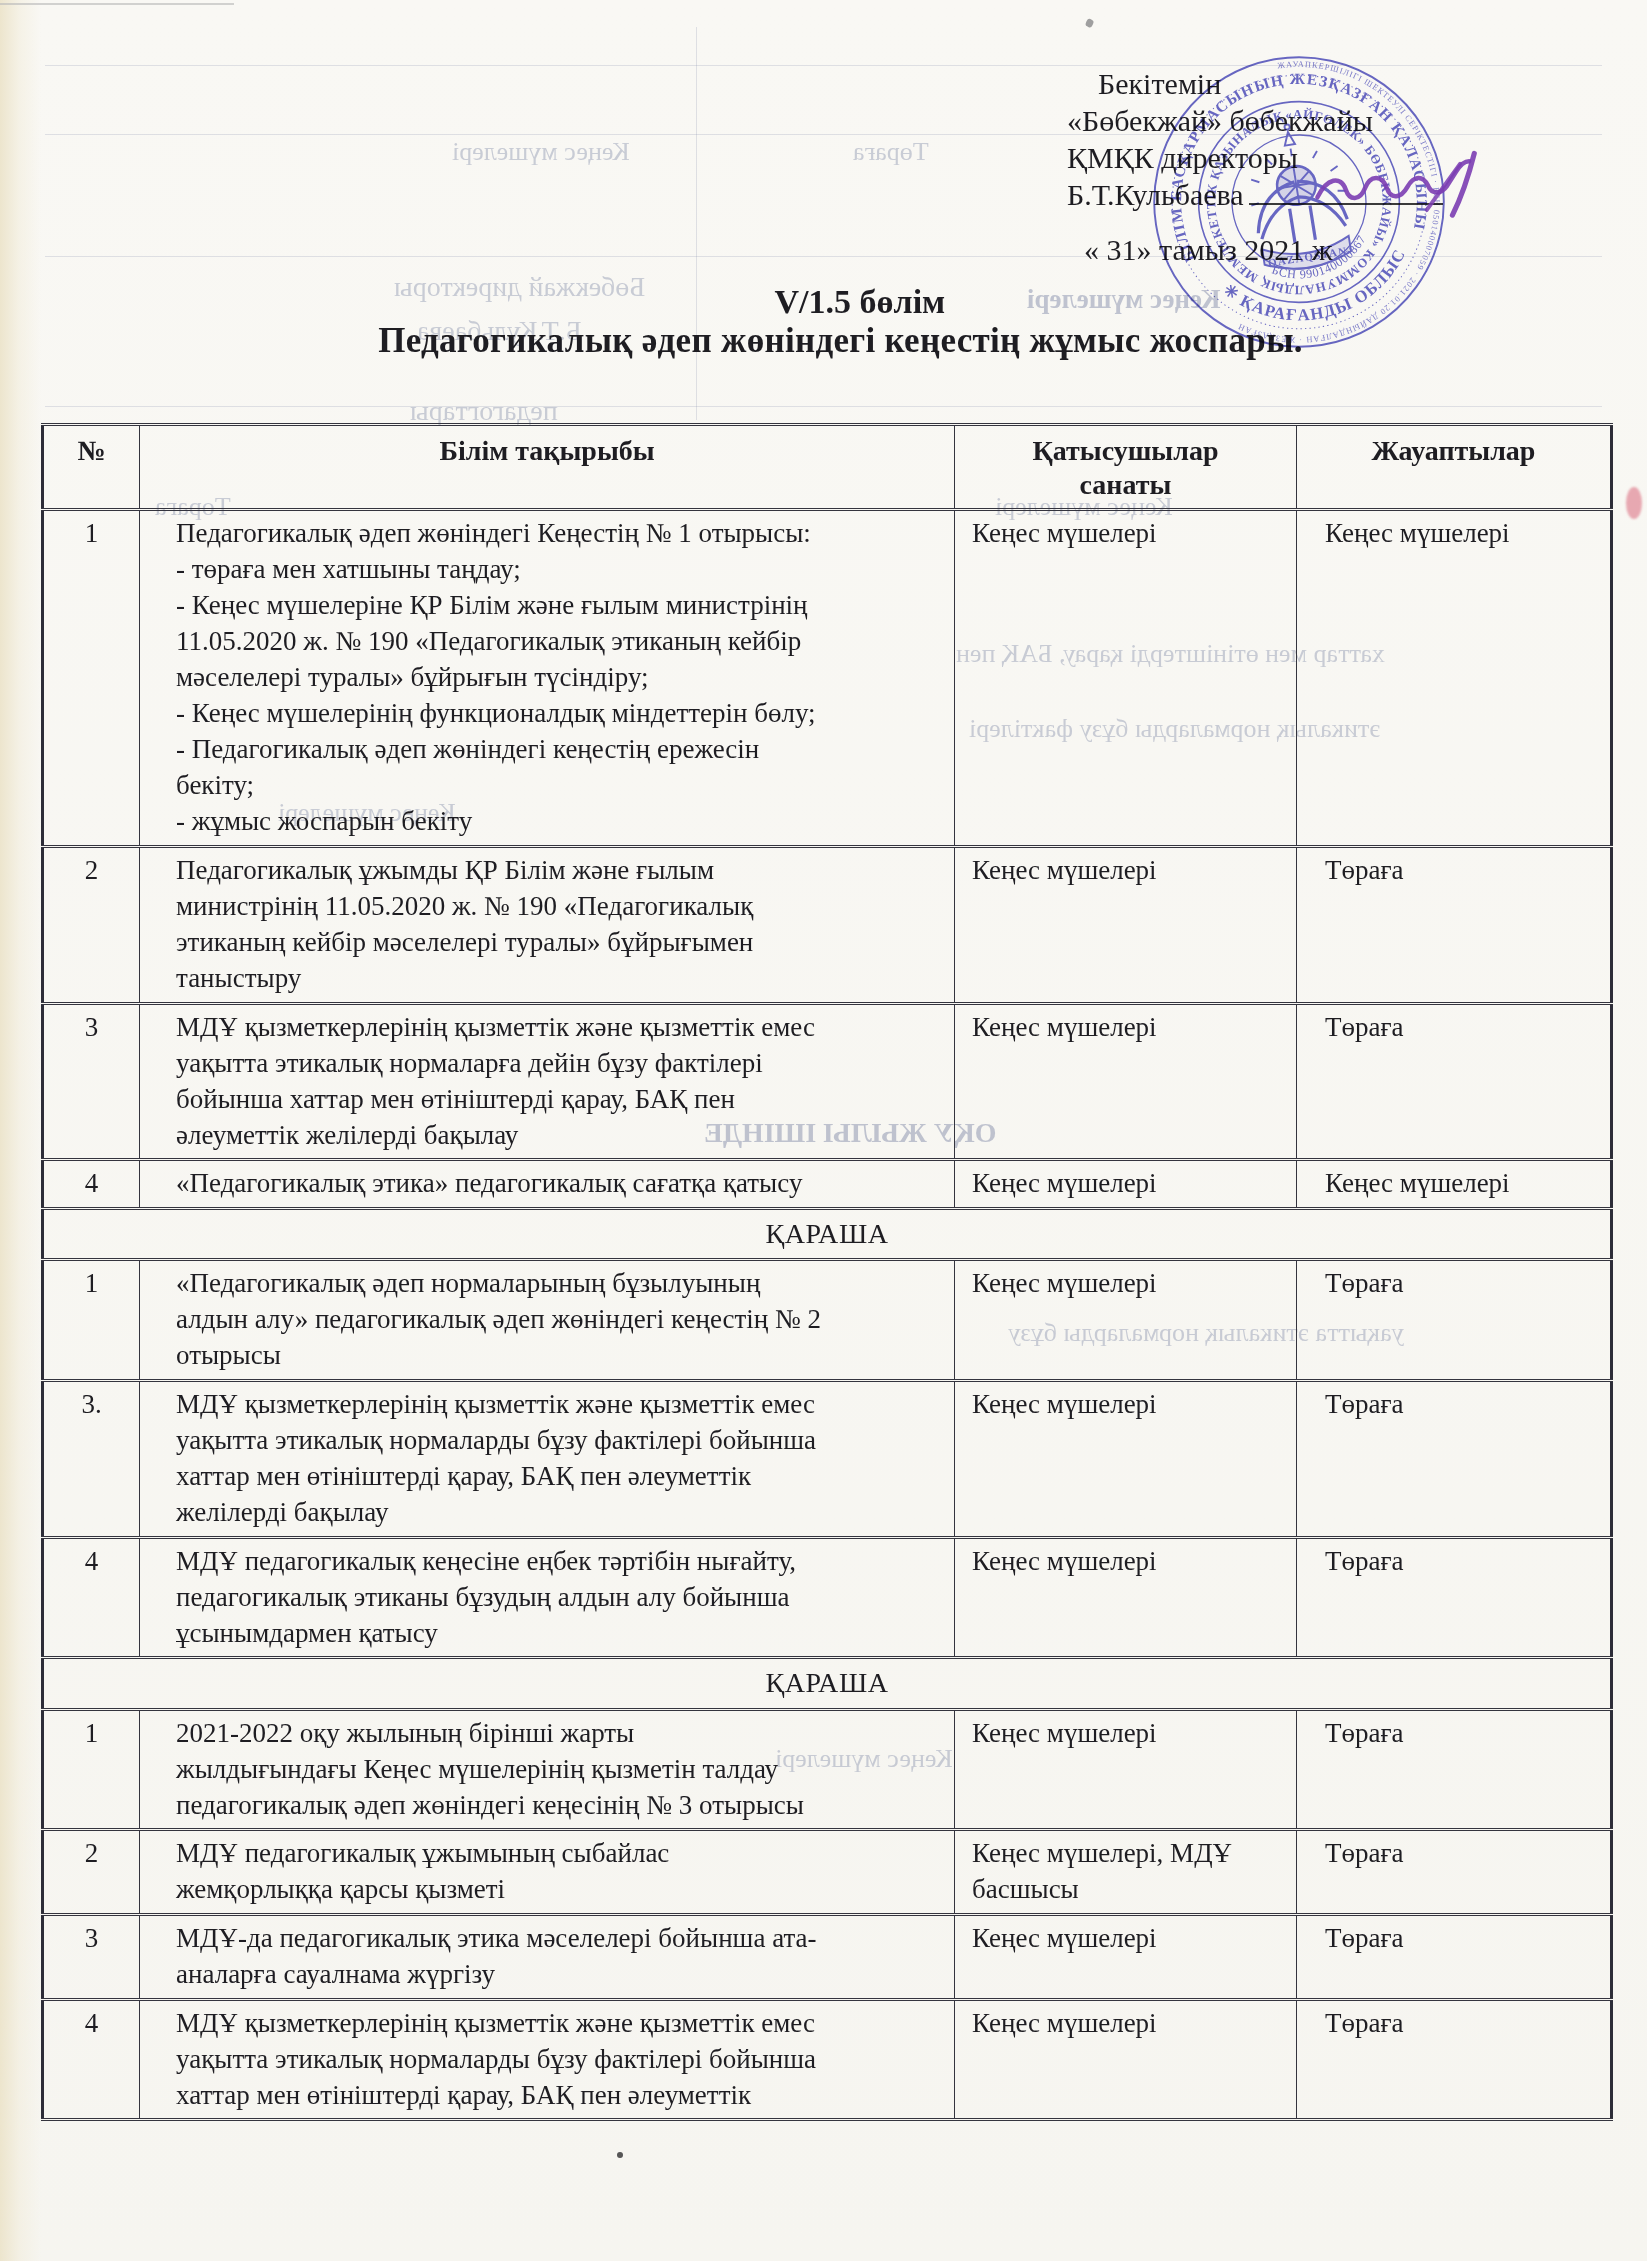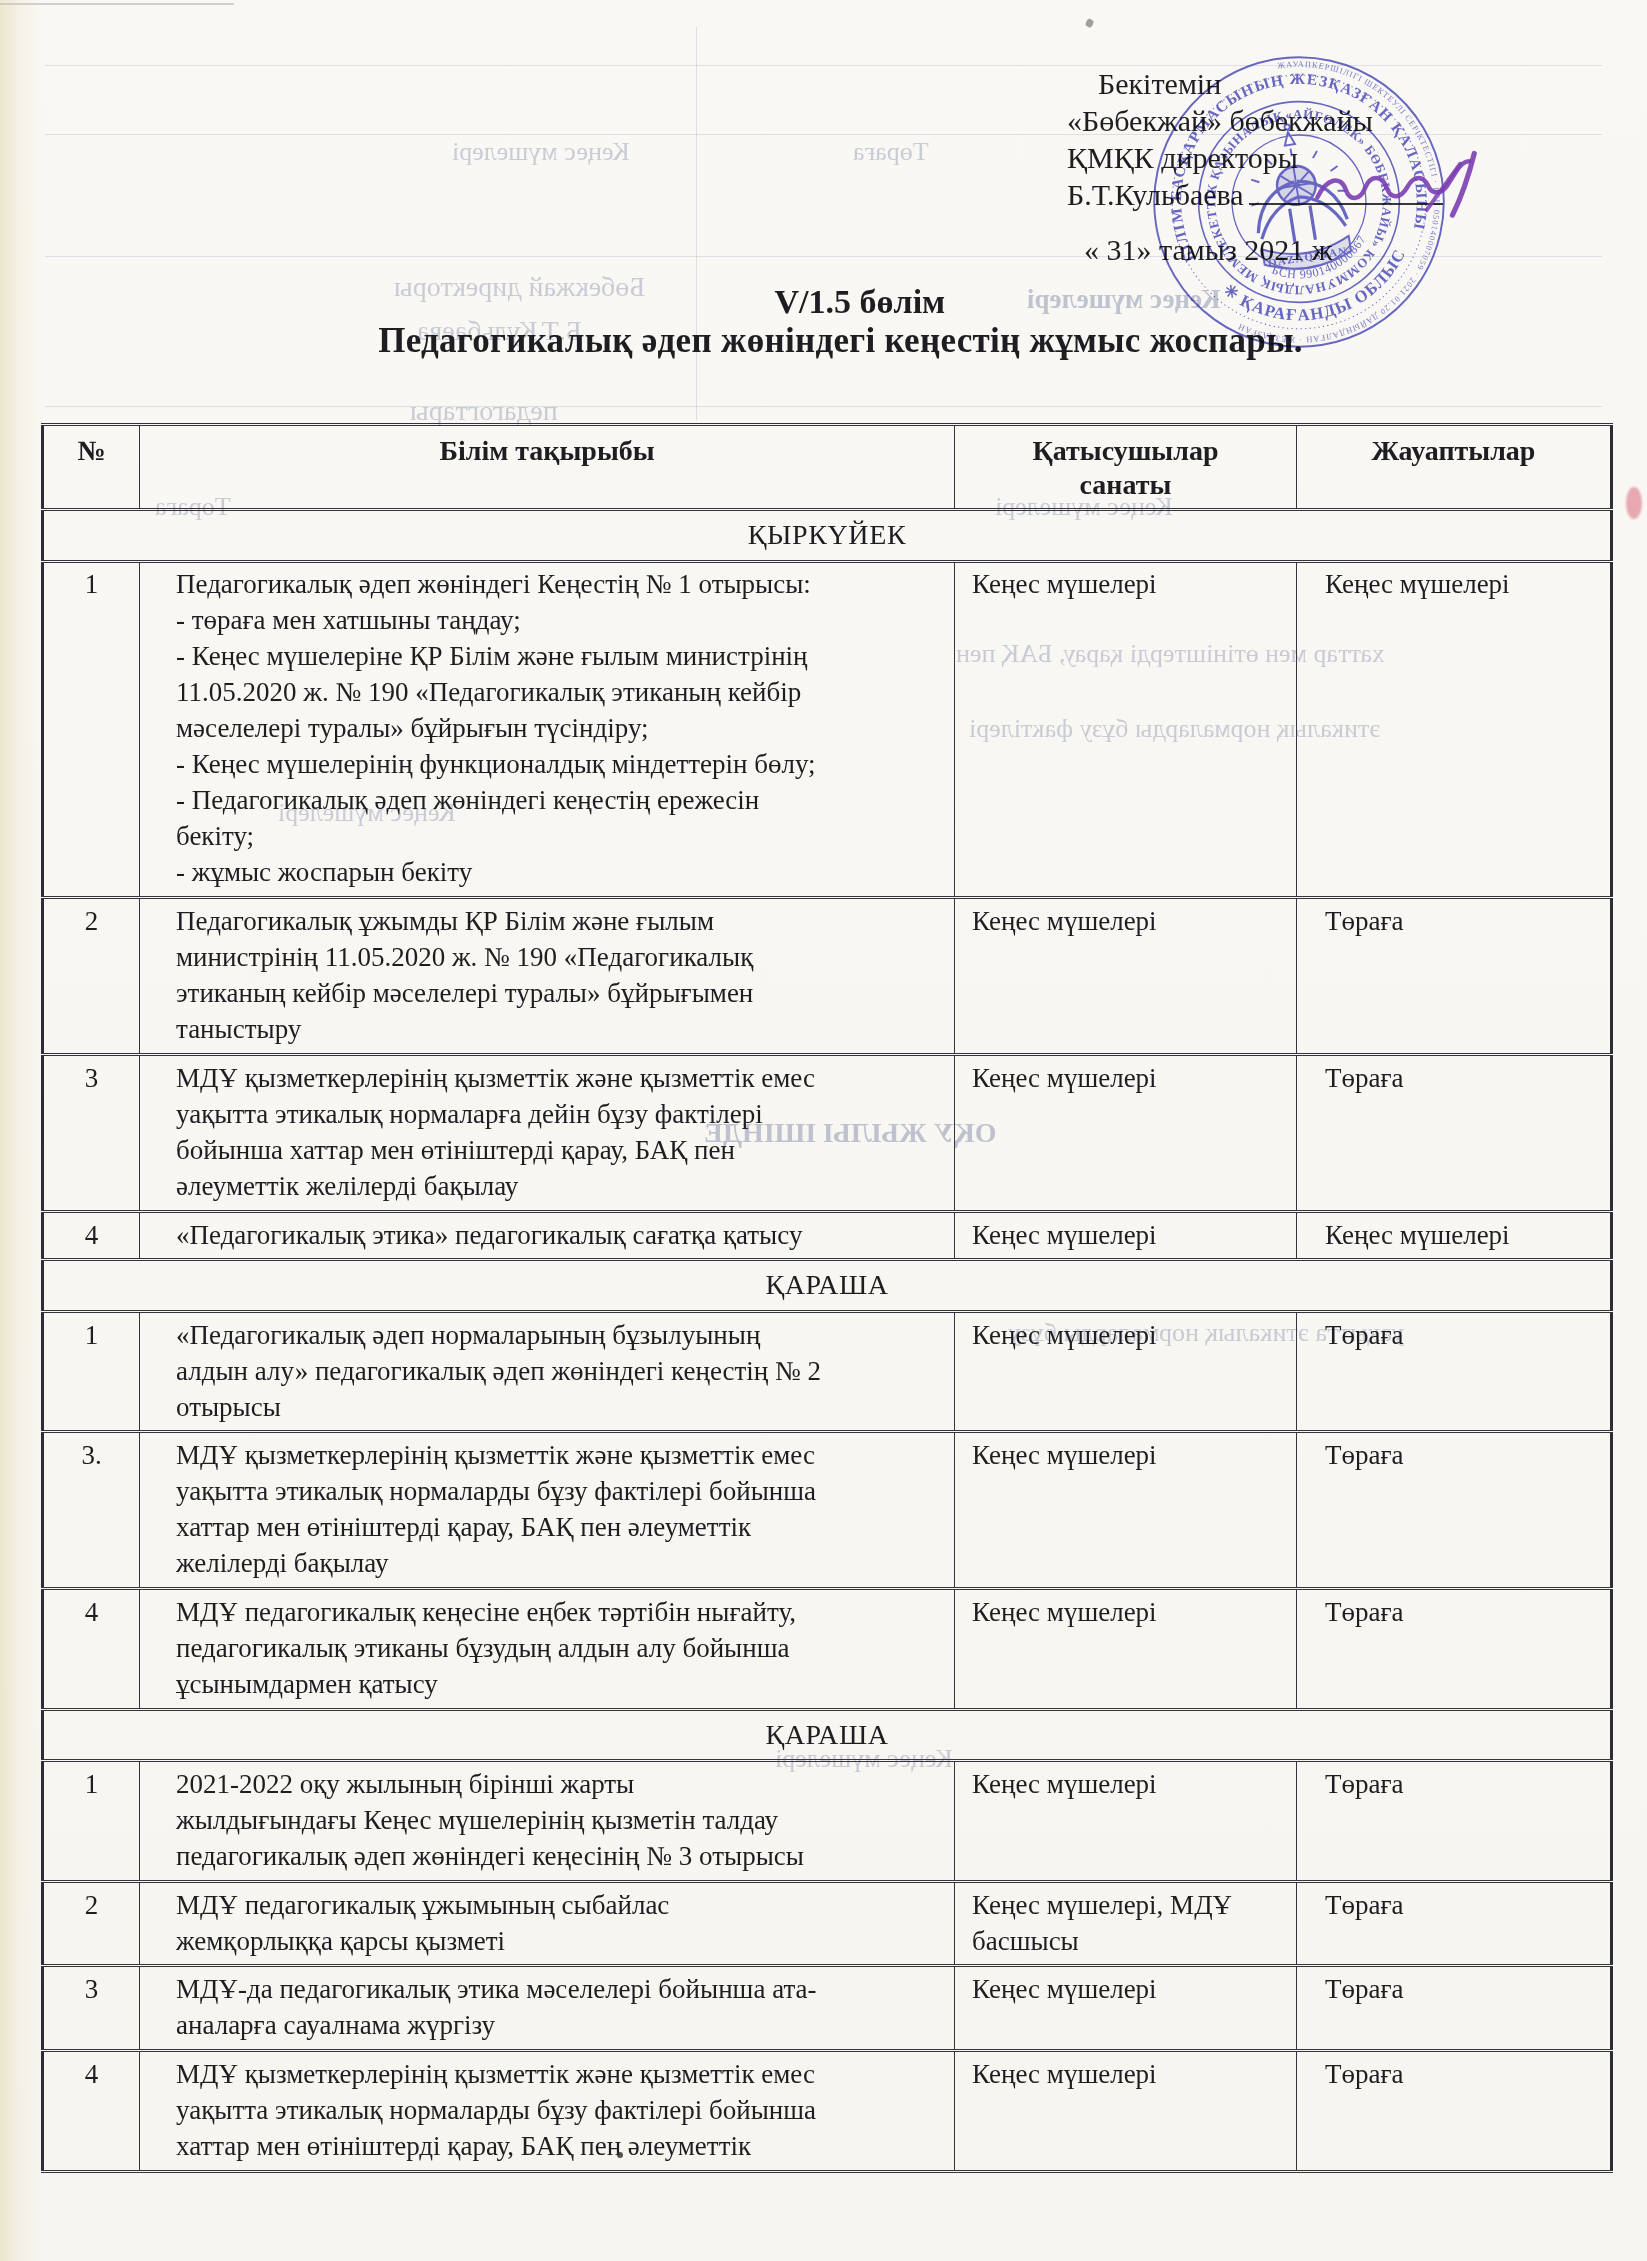--- a/index.html
+++ b/index.html
@@ -141,23 +141,20 @@
     <thead>
       <tr>
         <th>№</th>
         <th>Білім тақырыбы</th>
         <th>Қатысушылар
 санаты</th>
         <th>Жауаптылар</th>
       </tr>
     </thead>
     <tbody id="table-body">
-        <tr class="month-row">
-          <td colspan="4">ҚЫРКҮЙЕК</td>
-        </tr>
         <tr>
           <td class="c-num">1</td>
           <td class="c-topic">Педагогикалық әдеп жөніндегі Кеңестің № 1 отырысы:
 - төраға мен хатшыны таңдау;
 - Кеңес мүшелеріне ҚР Білім және ғылым министрінің
 11.05.2020 ж. № 190 «Педагогикалық этиканың кейбір
 мәселелері туралы» бұйрығын түсіндіру;
 - Кеңес мүшелерінің функционалдық міндеттерін бөлу;
 - Педагогикалық әдеп жөніндегі кеңестің ережесін
 бекіту;

